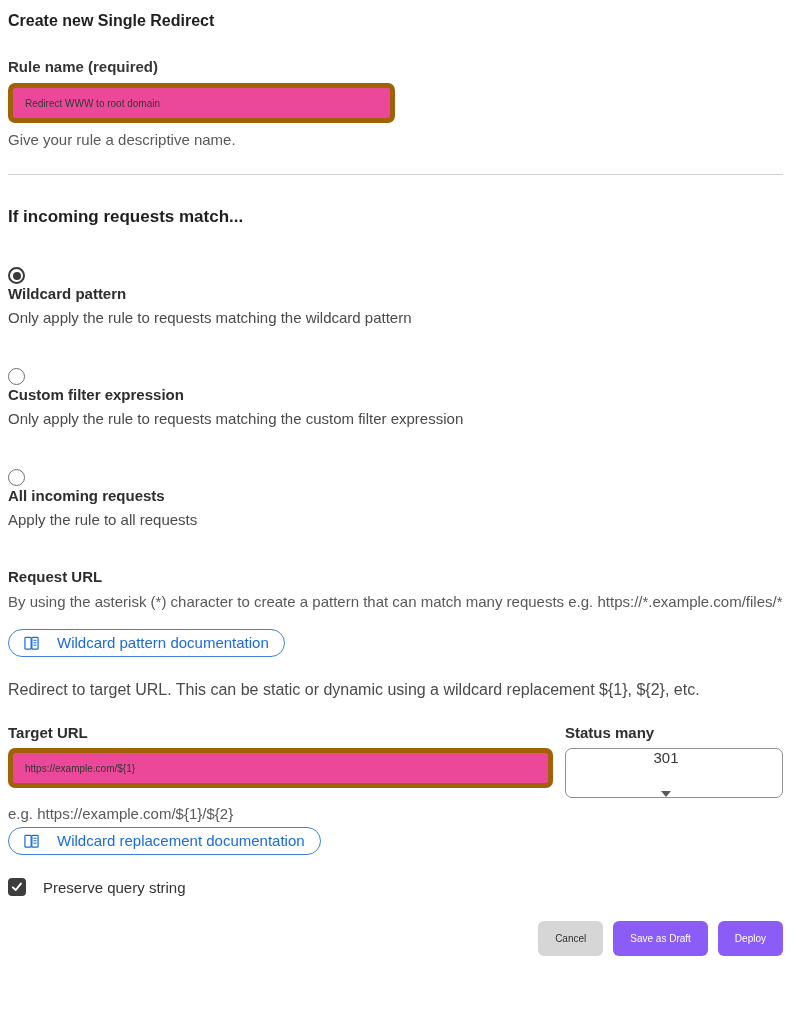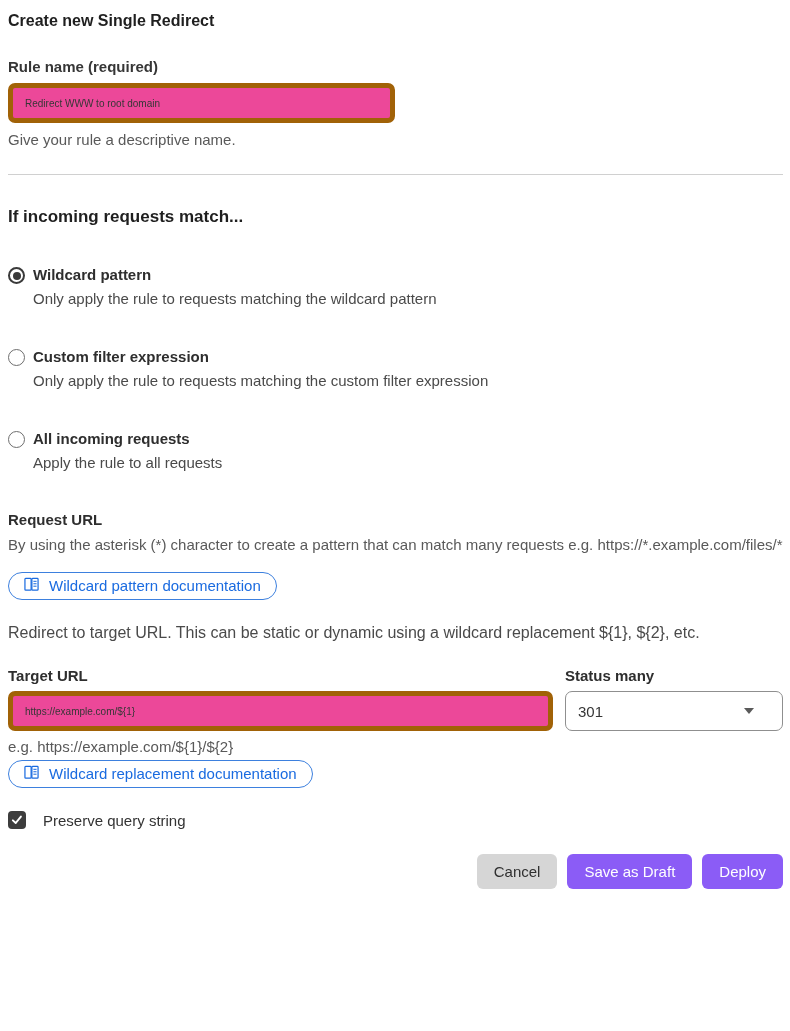--- a/index.html
+++ b/index.html
@@ -26,76 +26,76 @@
   }
   .rule-name-input { margin-top: 8px; width: 387px; }
 
   .helper { font-size: 15px; color: #595959; margin-top: 6px; line-height: 22px; }
 
   .divider { border: none; border-top: 1px solid #d0d0d0; margin-top: 23px; }
 
   .section-heading { font-size: 17px; font-weight: 700; color: #1f1f1f; margin-top: 32px; }
 
   .radio-group { margin-top: 38px; }
-  .radio-option { display: flex; gap: 8px; margin-bottom: 39px; cursor: pointer; }
+  .radio-option { display: flex; gap: 0; margin-bottom: 39px; cursor: pointer; flex-direction: column; }
   .radio {
     width: 17px; height: 17px; border: 1.5px solid #6e6e6e; border-radius: 50%;
     position: relative; flex: none; margin-top: 2px; background: #fff;
   }
   .radio.checked { border: 2px solid #3a3a3a; }
   .radio.checked::after {
     content: ""; position: absolute; left: 2.5px; top: 2.5px; right: 2.5px; bottom: 2.5px;
     background: #3a3a3a; border-radius: 50%;
   }
   .radio-texts .radio-label { font-size: 15px; font-weight: 700; color: #2e2e2e; line-height: 19px; }
   .radio-texts .radio-desc { font-size: 15px; color: #4a4a4a; margin-top: 5px; line-height: 19px; }
 
   .request-url-section { margin-top: 1px; }
   .full-input { width: 100%; margin-top: 8px; }
 
   .doc-button {
-    margin-top: 16px; display: inline-flex; align-items: flex-start; gap: 9px;
+    margin-top: 16px; display: inline-flex; align-items: flex-end; gap: 17px;
     border: 1.5px solid #3d80de; border-radius: 15px; background: #ffffff;
     color: #1a6be0; font-size: 15px; padding: 4px 15px 5px 14px; height: 28px;
     cursor: pointer; font-family: "Liberation Sans", sans-serif;
   }
   .doc-button svg { display: block; }
 
   .then-heading { margin-top: 36px; }
   .then-desc { margin-top: 22px; font-size: 16px; color: #4a4a4a; line-height: 21px; }
 
   .target-row { display: flex; gap: 12px; margin-top: 24px; }
   .target-col { width: 545px; }
   .status-col { flex: 1; }
   .target-row .text-input, .select { margin-top: 7px; }
 
   .select {
     display: flex; align-items: center; justify-content: space-between;
-    height: 40px; border: 1px solid #8f8f8f; border-radius: 7px; background: #fff;
-    padding: 0 28px 0 12px; font-size: 15px; color: #363636; cursor: pointer;
+    height: 50px; border: 1px solid #8f8f8f; border-radius: 7px; background: #fff;
+    padding: 0 28px 0 12px; font-size: 15px; color: #363636; cursor: pointer; flex-direction: column;
   }
   .caret {
     width: 0; height: 0; border-left: 5px solid transparent; border-right: 5px solid transparent;
     border-top: 6px solid #5a5a5a;
   }
 
   .eg-helper { margin-top: 5px; }
 
   .checkbox-row { display: flex; align-items: center; gap: 17px; margin-top: 23px; cursor: pointer; }
   .checkbox {
     width: 18px; height: 18px; border-radius: 4px; background: #3d3d3d; flex: none;
     display: flex; align-items: center; justify-content: center;
   }
   .checkbox svg { display: none; }
   .checkbox.checked svg { display: block; }
   .checkbox-label { font-size: 15px; color: #333333; }
 
   .footer { display: flex; justify-content: flex-end; gap: 10px; margin-top: 25px; }
   .btn {
-    height: 35px; border: none; border-radius: 6px; font-size: 15px; padding: 0 17px;
+    height: 35px; border: none; border-radius: 6px; font-size: 10px; padding: 0 17px;
     cursor: pointer; font-family: "Liberation Sans", sans-serif;
   }
   .btn-cancel { background: #d6d6d6; color: #2f2f2f; }
   .btn-primary { background: #8b5cf6; color: #ffffff; }
 </style>
 </head>
 <body>
 
 <div class="page">
 

